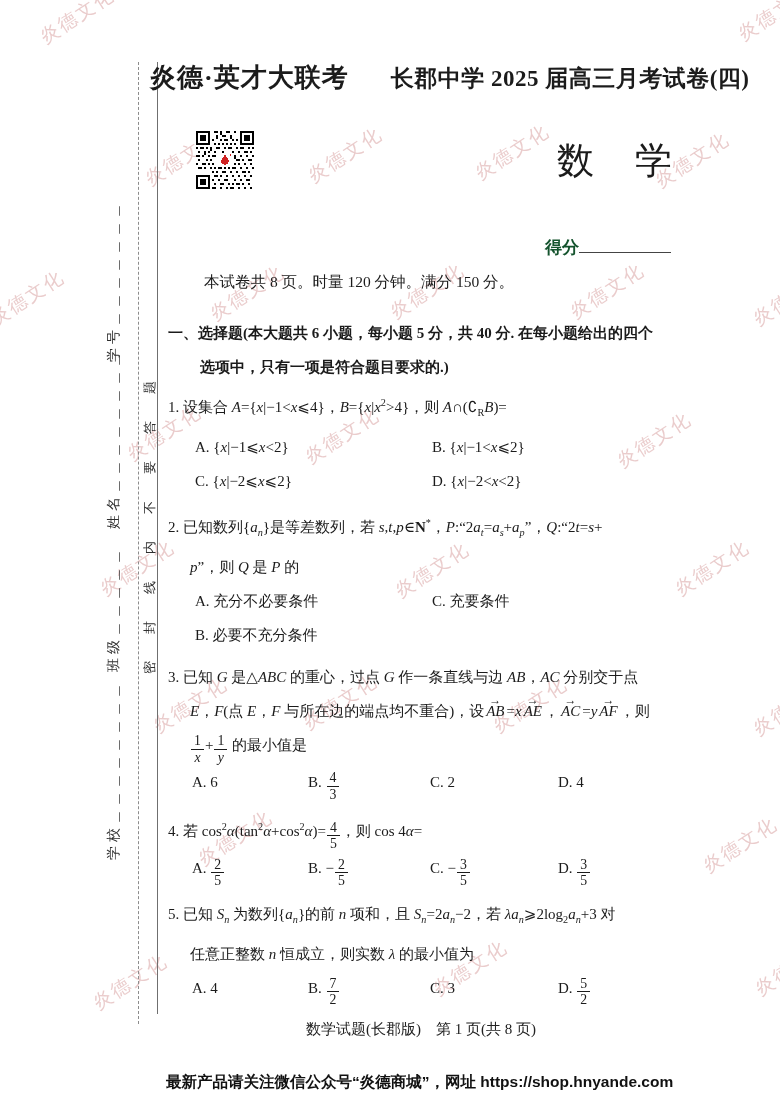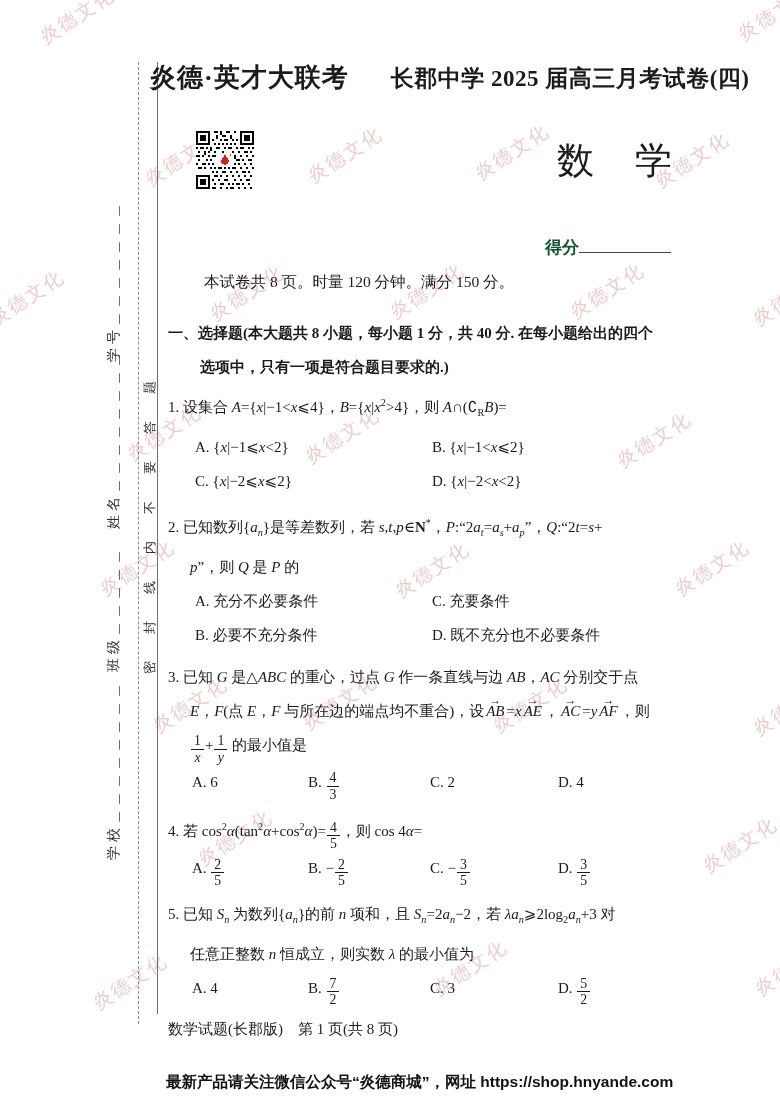--- a/index.html
+++ b/index.html
@@ -41,21 +41,21 @@
   sup{font-size:0.68em;}
   sub{font-size:0.68em;}
   .frac{display:inline-block;vertical-align:-0.85em;text-align:center;line-height:1.12;font-size:0.92em;margin:0 1px;}
   .frac .fn{display:block;border-bottom:1px solid #1b1b1b;padding:0 3px;}
   .frac .fd{display:block;padding:0 3px;}
   .vec{position:relative;display:inline-block;font-style:italic;margin:0 2px;}
   .vec:after{content:"→";position:absolute;left:0;right:0;top:-0.95em;font-size:0.8em;font-style:normal;text-align:center;}
   
   .qr{position:absolute;left:196px;top:130px;}
   
-  .page-info{position:absolute;left:168px;top:1020px;width:506px;font-size:15px;color:#222;}
+  .page-info{position:absolute;left:168px;top:1020px;width:506px;text-align:center;font-size:15px;color:#222;}
   .promo{position:absolute;left:166px;top:1072px;font-family:"Liberation Sans","DejaVu Sans",sans-serif;
          font-weight:700;font-size:15.5px;color:#111;white-space:nowrap;}
 </style>
 </head>
 <body>
 
 <div class="page">
 
   <div class="wm" style="left:35px;top:28px">炎德文化</div>
   <div class="wm" style="left:733px;top:25px">炎德文化</div>
@@ -219,41 +219,40 @@
   <div class="subject">数　学</div>
 
   <div class="score">
     <span>得分</span><span class="score-line"></span>
   </div>
 
   <div class="paper-info">本试卷共 8 页。时量 120 分钟。满分 150 分。</div>
 
   <div class="main">
     <div class="sec-head">
-      <div class="h-line">一、选择题(本大题共 8 小题，每小题 1 分，共 40 分. 在每小题给出的四个</div>
+      <div class="h-line">一、选择题(本大题共 6 小题，每小题 5 分，共 40 分. 在每小题给出的四个</div>
       <div class="h-line">选项中，只有一项是符合题目要求的.)</div>
     </div>
     <div>
         <div class="q">
           <div class="q-line">1. 设集合 <i>A</i>={<i>x</i>|−1&lt;<i>x</i>⩽4}，<i>B</i>={<i>x</i>|<i>x</i><sup>2</sup>&gt;4}，则 <i>A</i>∩(∁<sub>R</sub><i>B</i>)=</div>
           <div class="opts opts-2col">
             <span class="opt">A. {<i>x</i>|−1⩽<i>x</i>&lt;2}</span>
             <span class="opt">B. {<i>x</i>|−1&lt;<i>x</i>⩽2}</span>
             <span class="opt">C. {<i>x</i>|−2⩽<i>x</i>⩽2}</span>
             <span class="opt">D. {<i>x</i>|−2&lt;<i>x</i>&lt;2}</span>
           </div>
         </div>
         <div class="q">
           <div class="q-line">2. 已知数列{<i>a<sub>n</sub></i>}是等差数列，若 <i>s</i>,<i>t</i>,<i>p</i>∈<b>N</b><sup>*</sup>，<i>P</i>:“2<i>a<sub>t</sub></i>=<i>a<sub>s</sub></i>+<i>a<sub>p</sub></i>”，<i>Q</i>:“2<i>t</i>=<i>s</i>+</div>
           <div class="q-line"><i>p</i>”，则 <i>Q</i> 是 <i>P</i> 的</div>
           <div class="opts opts-2col">
             <span class="opt">A. 充分不必要条件</span>
             <span class="opt">C. 充要条件</span>
             <span class="opt">B. 必要不充分条件</span>
-            <span class="opt">D. 既不充分也不必要条件</span>
           </div>
         </div>
         <div class="q">
           <div class="q-line">3. 已知 <i>G</i> 是△<i>ABC</i> 的重心，过点 <i>G</i> 作一条直线与边 <i>AB</i>，<i>AC</i> 分别交于点</div>
           <div class="q-line"><i>E</i>，<i>F</i>(点 <i>E</i>，<i>F</i> 与所在边的端点均不重合)，设<span class="vec">AB</span>=<i>x</i><span class="vec">AE</span>，<span class="vec">AC</span>=<i>y</i><span class="vec">AF</span>，则</div>
           <div class="q-line"><span class="frac"><span class="fn">1</span><span class="fd"><i>x</i></span></span>+<span class="frac"><span class="fn">1</span><span class="fd"><i>y</i></span></span> 的最小值是</div>
           <div class="opts opts-4col">
             <span class="opt">A. 6</span>
             <span class="opt">B. <span class="frac"><span class="fn">4</span><span class="fd">3</span></span></span>
             <span class="opt">C. 2</span>

